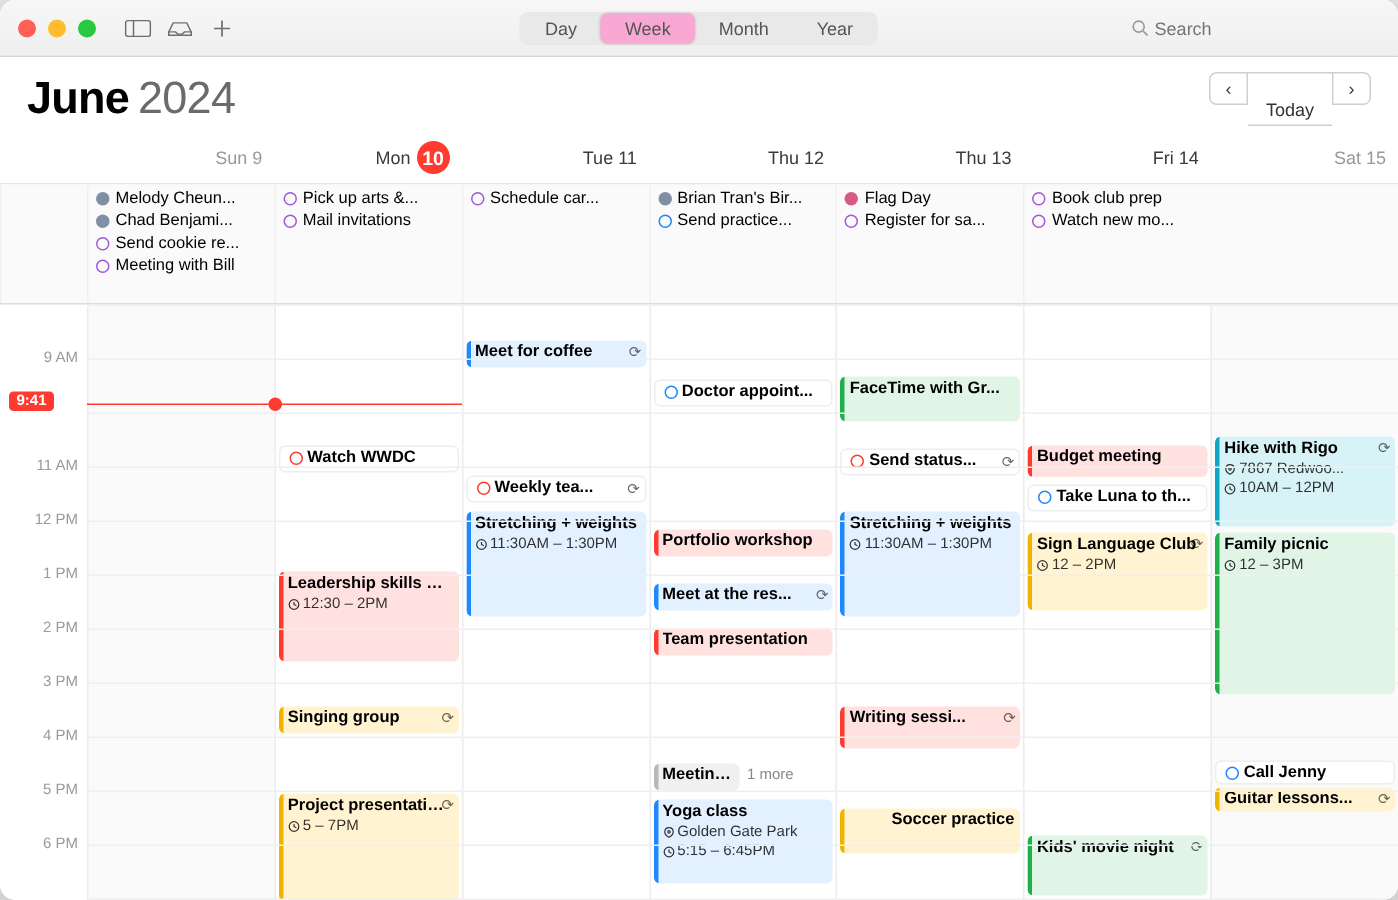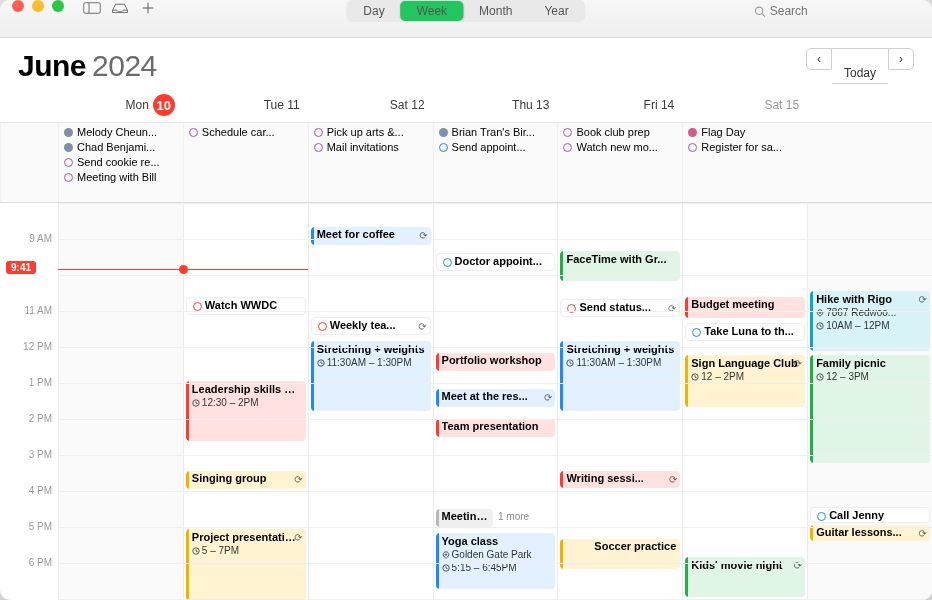--- a/index.html
+++ b/index.html
@@ -1,28 +1,28 @@
 <!DOCTYPE html>
 <html><head>
 <meta charset="utf-8">
 <style>
 * { margin:0; padding:0; box-sizing:border-box; font-family:-apple-system,BlinkMacSystemFont,"SF Pro Text","Helvetica Neue",sans-serif; -webkit-font-smoothing:antialiased; }
 body { background:#e8e8e8; display:flex; align-items:center; justify-content:center; height:100vh; }
 .window { width:932px; height:600px; background:#fff; border-radius:10px; overflow:hidden; box-shadow:0 10px 40px rgba(0,0,0,.25); display:flex; flex-direction:column; }
 
 
-.titlebar { height:38px; background:linear-gradient(#f7f7f7,#efefef); border-bottom:1px solid #d7d7d7; display:flex; align-items:flex-start; padding:0 12px; gap:8px; position:relative; }
+.titlebar { height:38px; background:linear-gradient(#f7f7f7,#efefef); border-bottom:1px solid #d7d7d7; display:flex; align-items:center; padding:0 12px; gap:8px; position:relative; }
 .traffic { display:flex; gap:8px; }
 .dot { width:12px; height:12px; border-radius:50%; }
 .dot.r{background:#ff5f57}.dot.y{background:#febc2e}.dot.g{background:#28c840}
 .tb-icon { width:20px; height:16px; color:#6e6e6e; display:flex; align-items:center; justify-content:center; }
 .tb-icon svg{width:18px;height:16px;stroke:#6e6e6e;fill:none;stroke-width:1.3}
 .seg { position:absolute; left:50%; transform:translateX(-50%); display:flex; background:#e9e9e9; border-radius:6px; padding:1px; height:22px; }
 .seg button { border:0; background:transparent; padding:0 16px; font-size:12px; color:#555; border-radius:5px; cursor:pointer; }
-.seg button.on { background:#22c55e; box-shadow:0 0 2px rgba(0,0,0,.2);}
+.seg button.on { background:#f9a8d4; box-shadow:0 0 2px rgba(0,0,0,.2);}
 .search { margin-left:auto; display:flex; align-items:center; background:transparent; border:0; padding:0 4px; width:170px; height:22px; }
 .search svg{width:13px;height:13px;stroke:#9a9a9a;fill:none;stroke-width:1.5;margin-right:4px}
 .search input{border:0;outline:0;background:transparent;font-size:12px;color:#555;width:100%;}
 
 
 .header { display:flex; align-items:center; padding:10px 18px 6px; }
 .month { font-size:30px; font-weight:700; letter-spacing:-.5px;}
 .month .yr{font-weight:400; color:#6b6b6b; margin-left:6px;}
 .nav { margin-left:auto; display:flex; gap:0; }
 .nav button { border:1px solid #d0d0d0; background:#fff; font-size:12px; color:#333; height:22px; padding:0 8px; cursor:pointer;}
@@ -129,29 +129,32 @@
     </div>
     <div class="nav">
       <button>‹</button>
       <button>Today</button>
       <button>›</button>
     </div>
   </div>
 
   <div class="days">
     <div></div>
+    <div class="day-h weekend">
+        <span>Sun 9</span>
+      </div>
     <div class="day-h today">
         <span>Mon</span>
         <span class="num">10</span>
       </div>
     <div class="day-h">
         <span>Tue 11</span>
       </div>
     <div class="day-h">
-        <span>Sat 12</span>
+        <span>Thu 12</span>
       </div>
     <div class="day-h">
         <span>Thu 13</span>
       </div>
     <div class="day-h">
         <span>Fri 14</span>
       </div>
     <div class="day-h weekend">
         <span>Sat 15</span>
       </div>
@@ -173,61 +176,61 @@
           <span>Send cookie re...</span>
         </div>
         <div class="pill">
           <span class="ring" style="border-color: rgb(162, 89, 217);"></span>
           <span>Meeting with Bill</span>
         </div>
       </div>
     <div class="allday-col">
         <div class="pill">
           <span class="ring" style="border-color: rgb(162, 89, 217);"></span>
+          <span>Pick up arts &amp;...</span>
+        </div>
+        <div class="pill">
+          <span class="ring" style="border-color: rgb(162, 89, 217);"></span>
+          <span>Mail invitations</span>
+        </div>
+      </div>
+    <div class="allday-col">
+        <div class="pill">
+          <span class="ring" style="border-color: rgb(162, 89, 217);"></span>
           <span>Schedule car...</span>
-        </div>
-      </div>
-    <div class="allday-col">
-        <div class="pill">
-          <span class="ring" style="border-color: rgb(162, 89, 217);"></span>
-          <span>Pick up arts &amp;...</span>
-        </div>
-        <div class="pill">
-          <span class="ring" style="border-color: rgb(162, 89, 217);"></span>
-          <span>Mail invitations</span>
         </div>
       </div>
     <div class="allday-col">
         <div class="pill">
           <span class="disc" style="background: rgb(126, 143, 166);"></span>
           <span>Brian Tran's Bir...</span>
         </div>
         <div class="pill">
           <span class="ring" style="border-color: rgb(30, 136, 255);"></span>
-          <span>Send appoint...</span>
-        </div>
-      </div>
-    <div class="allday-col">
-        <div class="pill">
-          <span class="ring" style="border-color: rgb(162, 89, 217);"></span>
-          <span>Book club prep</span>
-        </div>
-        <div class="pill">
-          <span class="ring" style="border-color: rgb(162, 89, 217);"></span>
-          <span>Watch new mo...</span>
+          <span>Send practice...</span>
         </div>
       </div>
     <div class="allday-col">
         <div class="pill">
           <span class="disc" style="background: rgb(214, 90, 132);"></span>
           <span>Flag Day</span>
         </div>
         <div class="pill">
           <span class="ring" style="border-color: rgb(162, 89, 217);"></span>
           <span>Register for sa...</span>
+        </div>
+      </div>
+    <div class="allday-col">
+        <div class="pill">
+          <span class="ring" style="border-color: rgb(162, 89, 217);"></span>
+          <span>Book club prep</span>
+        </div>
+        <div class="pill">
+          <span class="ring" style="border-color: rgb(162, 89, 217);"></span>
+          <span>Watch new mo...</span>
         </div>
       </div>
   </div>
 
   <div class="gridwrap">
     <div class="grid" id="grid">
       <div class="times" id="times">
           <div class="hour"></div>
           <div class="hour">9 AM</div>
           <div class="hour"></div>
@@ -323,21 +326,21 @@
           </div>
           <div class="ev thin bg-white" style="top: 96px; height: 18px;"><span class="ring" style="border-color:#ff3b30"></span><span class="t">Send status...</span><span class="rep">⟳</span></div>
           <div class="ev bg-blue" style="top: 138px; height: 70px;">
             <div class="bar bar-blue"></div>
             <div class="t">Stretching + weights</div>
             <div class="sub"><svg viewBox="0 0 10 10" fill="none" stroke="currentColor" stroke-width="1">
                 <circle cx="5" cy="5" r="4"></circle>
                 <path d="M5 3 L5 5 L7 6"></path>
               </svg> 11:30AM – 1:30PM</div>
           </div>
-          <div class="ev thin bg-red" style="top: 268px; height: 17px;">
+          <div class="ev thin bg-red" style="top: 268px; height: 28px;">
             <div class="bar bar-red"></div>
             <div class="t">Writing sessi...</div>
             <span class="rep">⟳</span>
           </div>
           <div class="ev thin bg-yellow" style="top: 336px; height: 30px; text-align: right;">
             <div class="bar bar-yellow"></div>
             <div class="t">Soccer practice</div>
           </div>
         </div>
       <div class="col">

